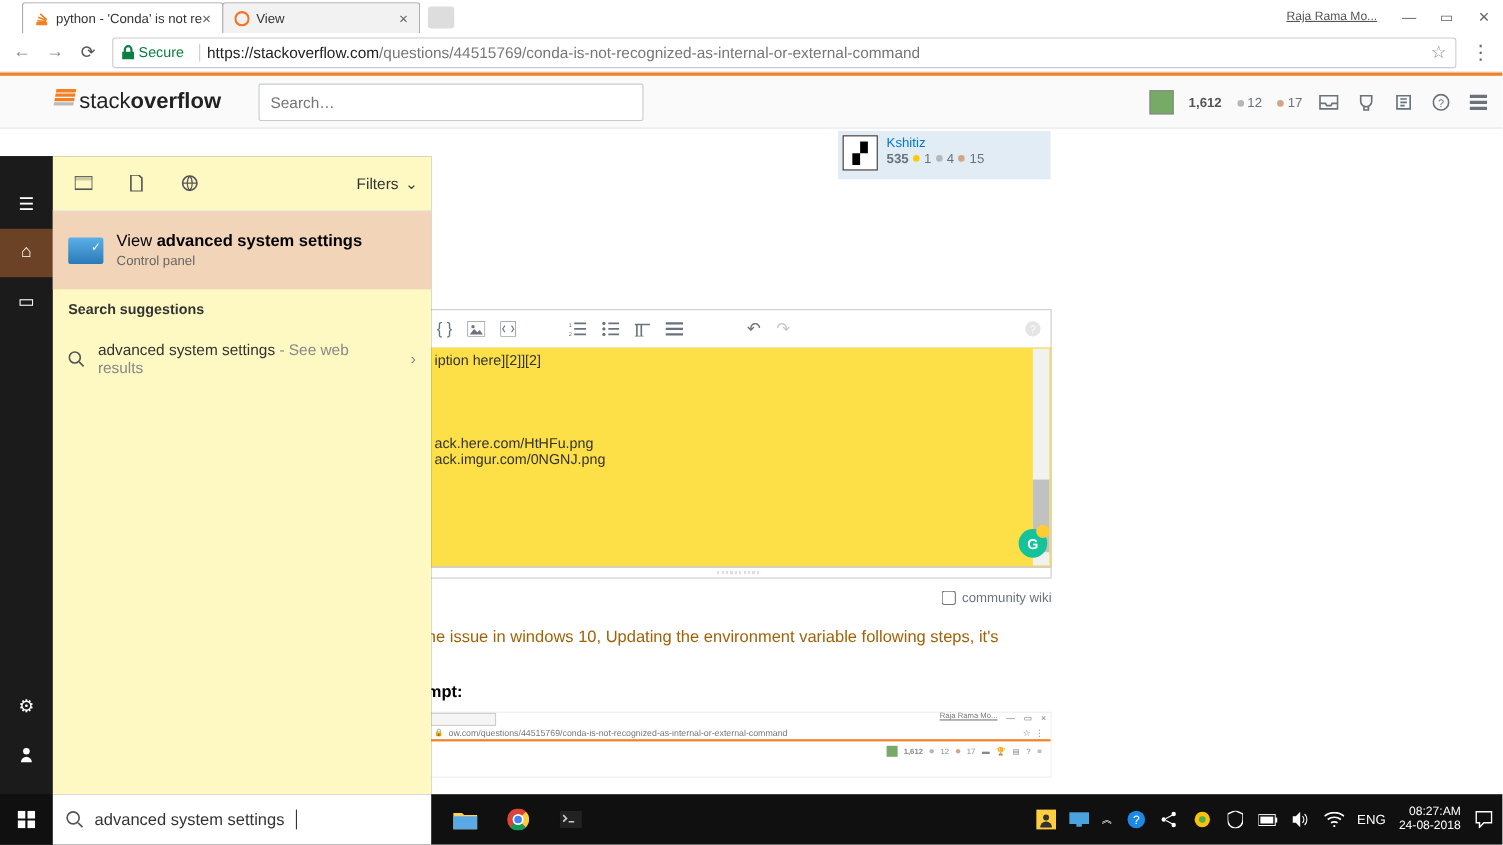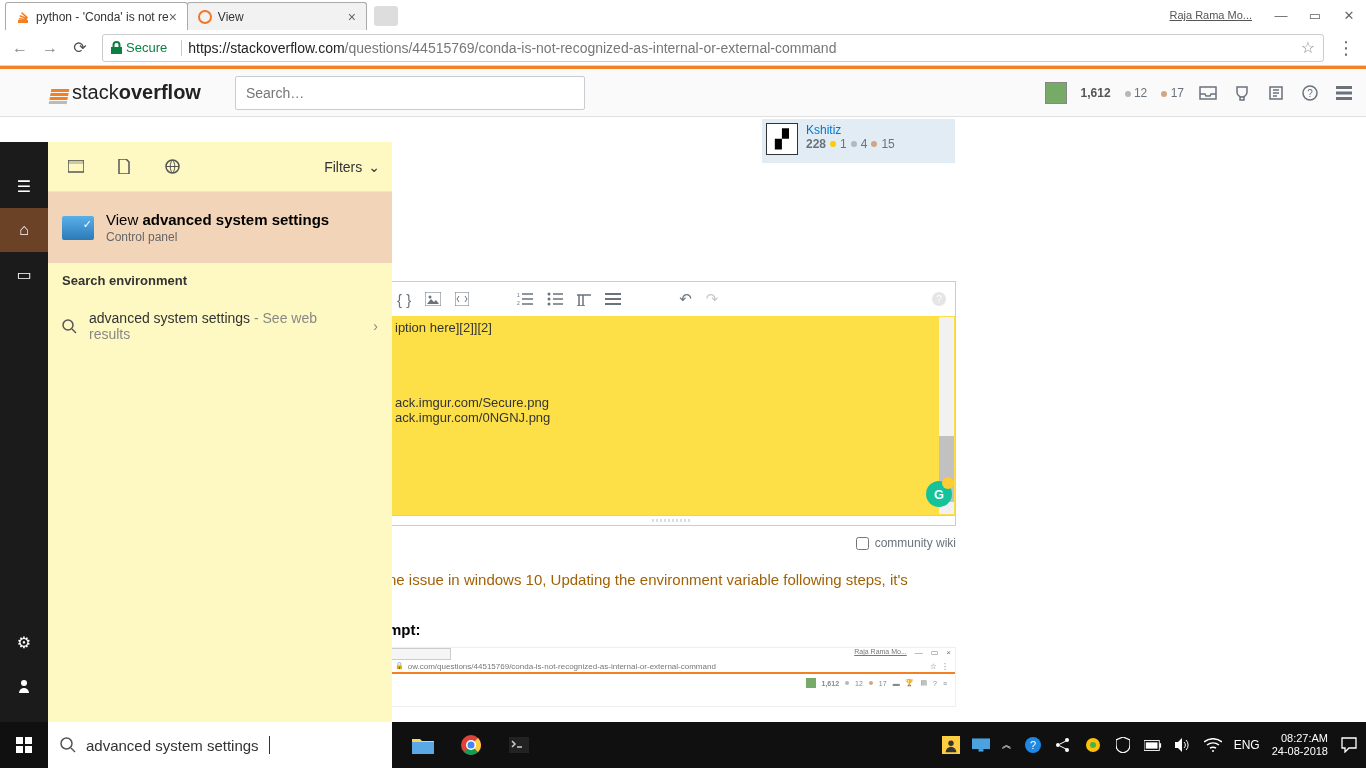--- a/index.html
+++ b/index.html
@@ -1,39 +1,39 @@
 <!DOCTYPE html>
 <html><head>
 <meta charset="utf-8">
 <style>
 *{box-sizing:border-box;margin:0;padding:0;font-family:"Segoe UI",Arial,sans-serif}
 body{width:1366px;height:768px;overflow:hidden;position:relative;background:#fff}
 .chrome-top{height:30px;background:#fff;display:flex;align-items:center}
-.tabs{display:flex;height:30px;margin-left:5px}
+.tabs{display:flex;height:30px;margin-left:20px}
 .tab{display:flex;align-items:center;height:28px;padding:0 10px;font-size:12px;color:#333;position:relative;min-width:180px;border:1px solid #aaa;border-bottom:none;background:#f2f2f2;margin-top:2px;border-radius:3px 3px 0 0;margin-right:-1px}
 .tab.active{background:#fff;z-index:2}
 .tab-icon{width:14px;height:14px;margin-right:6px;display:inline-flex;align-items:center;justify-content:center}
 .tab-close{margin-left:auto;font-size:14px;color:#666}
 .new-tab{width:24px;height:20px;background:#ddd;margin-left:8px;border-radius:3px;margin-top:6px}
 .win-controls{margin-left:auto;display:flex;align-items:center;height:28px}
 .win-user{font-size:11px;color:#555;text-decoration:underline;margin-right:12px}
 .win-btn{width:34px;height:28px;display:flex;align-items:center;justify-content:center;color:#666;font-size:13px}
 .addr-bar{height:36px;display:flex;align-items:center;padding:0 6px;gap:2px;border-bottom:1px solid #d8d8d8}
 .nav-btn{width:28px;height:28px;display:flex;align-items:center;justify-content:center;color:#888;font-size:16px}
 .nav-btn.enabled{color:#555}
 .omnibox{flex:1;height:28px;border:1px solid #ccc;border-radius:3px;display:flex;align-items:center;padding:0 8px;margin:0 6px;font-size:14px}
 .secure{color:#0b8043;font-size:13px;margin-right:8px;display:flex;align-items:center;gap:4px}
 .sep{width:1px;height:16px;background:#ccc;margin:0 6px}
 .url{color:#777}
 .url-dark{color:#222}
 .star{margin-left:auto;color:#888;font-size:16px}
 .kebab{width:28px;color:#666;font-size:18px;text-align:center}
 .orange-line{height:3px;background:#f48024}
 .so-header{height:48px;display:flex;align-items:center;padding:0 12px;border-bottom:1px solid #e0e0e0;background:#fafafa}
-.so-logo{display:flex;align-items:flex-end;margin-left:38px}
+.so-logo{display:flex;align-items:flex-start;margin-left:38px}
 .logo-stack{display:inline-flex;flex-direction:column;gap:1px;margin-right:4px;transform:skewX(-10deg)}
 .logo-stack span{width:18px;height:3px;background:#f48024}
 .logo-stack span:nth-child(4){background:#bcbbbb}
 .logo-text{font-size:20px;color:#222}
 .logo-text b{font-weight:700}
 .so-search{margin-left:34px;width:350px;height:34px;border:1px solid #c8ccd0;border-radius:2px;padding:0 10px;font-size:14px;color:#999;background:#fff}
 .so-user{margin-left:auto;display:flex;align-items:center;gap:14px;font-size:12px;color:#6a737c}
 .rep{font-weight:700;color:#555}
 .dot{width:6px;height:6px;border-radius:50%;display:inline-block}
 .d-bronze{background:#d1a684}
@@ -190,21 +190,21 @@
       </div>
   </div>
 </div>
 
 <div class="content">
   <div class="user-badge">
     <div class="ub-avatar">▞</div>
     <div class="ub-info">
       <div class="ub-name">Kshitiz</div>
       <div class="ub-rep">
-        <b>228</b>
+        <b>535</b>
         <span class="dot d-gold"></span>
           <span>1</span>
         <span class="dot d-silver"></span>
           <span>4</span>
         <span class="dot d-bronze"></span>
           <span>15</span>
       </div>
     </div>
   </div>
 
@@ -257,21 +257,21 @@
         <svg width="16" height="16" viewBox="0 0 16 16">
           <circle cx="8" cy="8" r="7" fill="#ccc"></circle>
           <text x="8" y="12" text-anchor="middle" font-size="10" fill="#fff">?</text>
         </svg>
       </span>
   </div>
 
   <div class="editor-body">
     <div>iption here][2]][2]</div>
     <br><br><br><br>
-    <div>ack.imgur.com/Secure.png</div>
+    <div>ack.here.com/HtHFu.png</div>
     <div>ack.imgur.com/0NGNJ.png</div>
     <div class="scroll-track"></div>
     <div class="scroll-thumb"></div>
   </div>
   <div class="grammarly">G</div>
   <div class="g-badge"></div>
   <div class="grip"></div>
 
   <div class="cw">
     <input type="checkbox" style="">
@@ -350,21 +350,21 @@
         <span>⌄</span>
       </div>
     </div>
     <div class="ws-best">
       <div class="ws-best-icon"></div>
       <div>
         <div class="ws-best-text"><span class="light">View </span><b>advanced system settings</b></div>
         <div class="ws-sub">Control panel</div>
       </div>
     </div>
-    <div class="ws-section" style="font-weight:600">Search environment</div>
+    <div class="ws-section" style="font-weight:600">Search suggestions</div>
     <div class="ws-sugg">
       <span>
           <svg width="15" height="15" viewBox="0 0 15 15">
             <circle cx="6" cy="6" r="5" fill="none" stroke="#555" stroke-width="1.5"></circle>
             <path d="M10 10l4 4" stroke="#555" stroke-width="1.5"></path>
           </svg>
         </span>
       <span><span>advanced system settings</span><span style="color:#888"> - See web results</span></span>
       <span class="arrow">›</span>
     </div>

